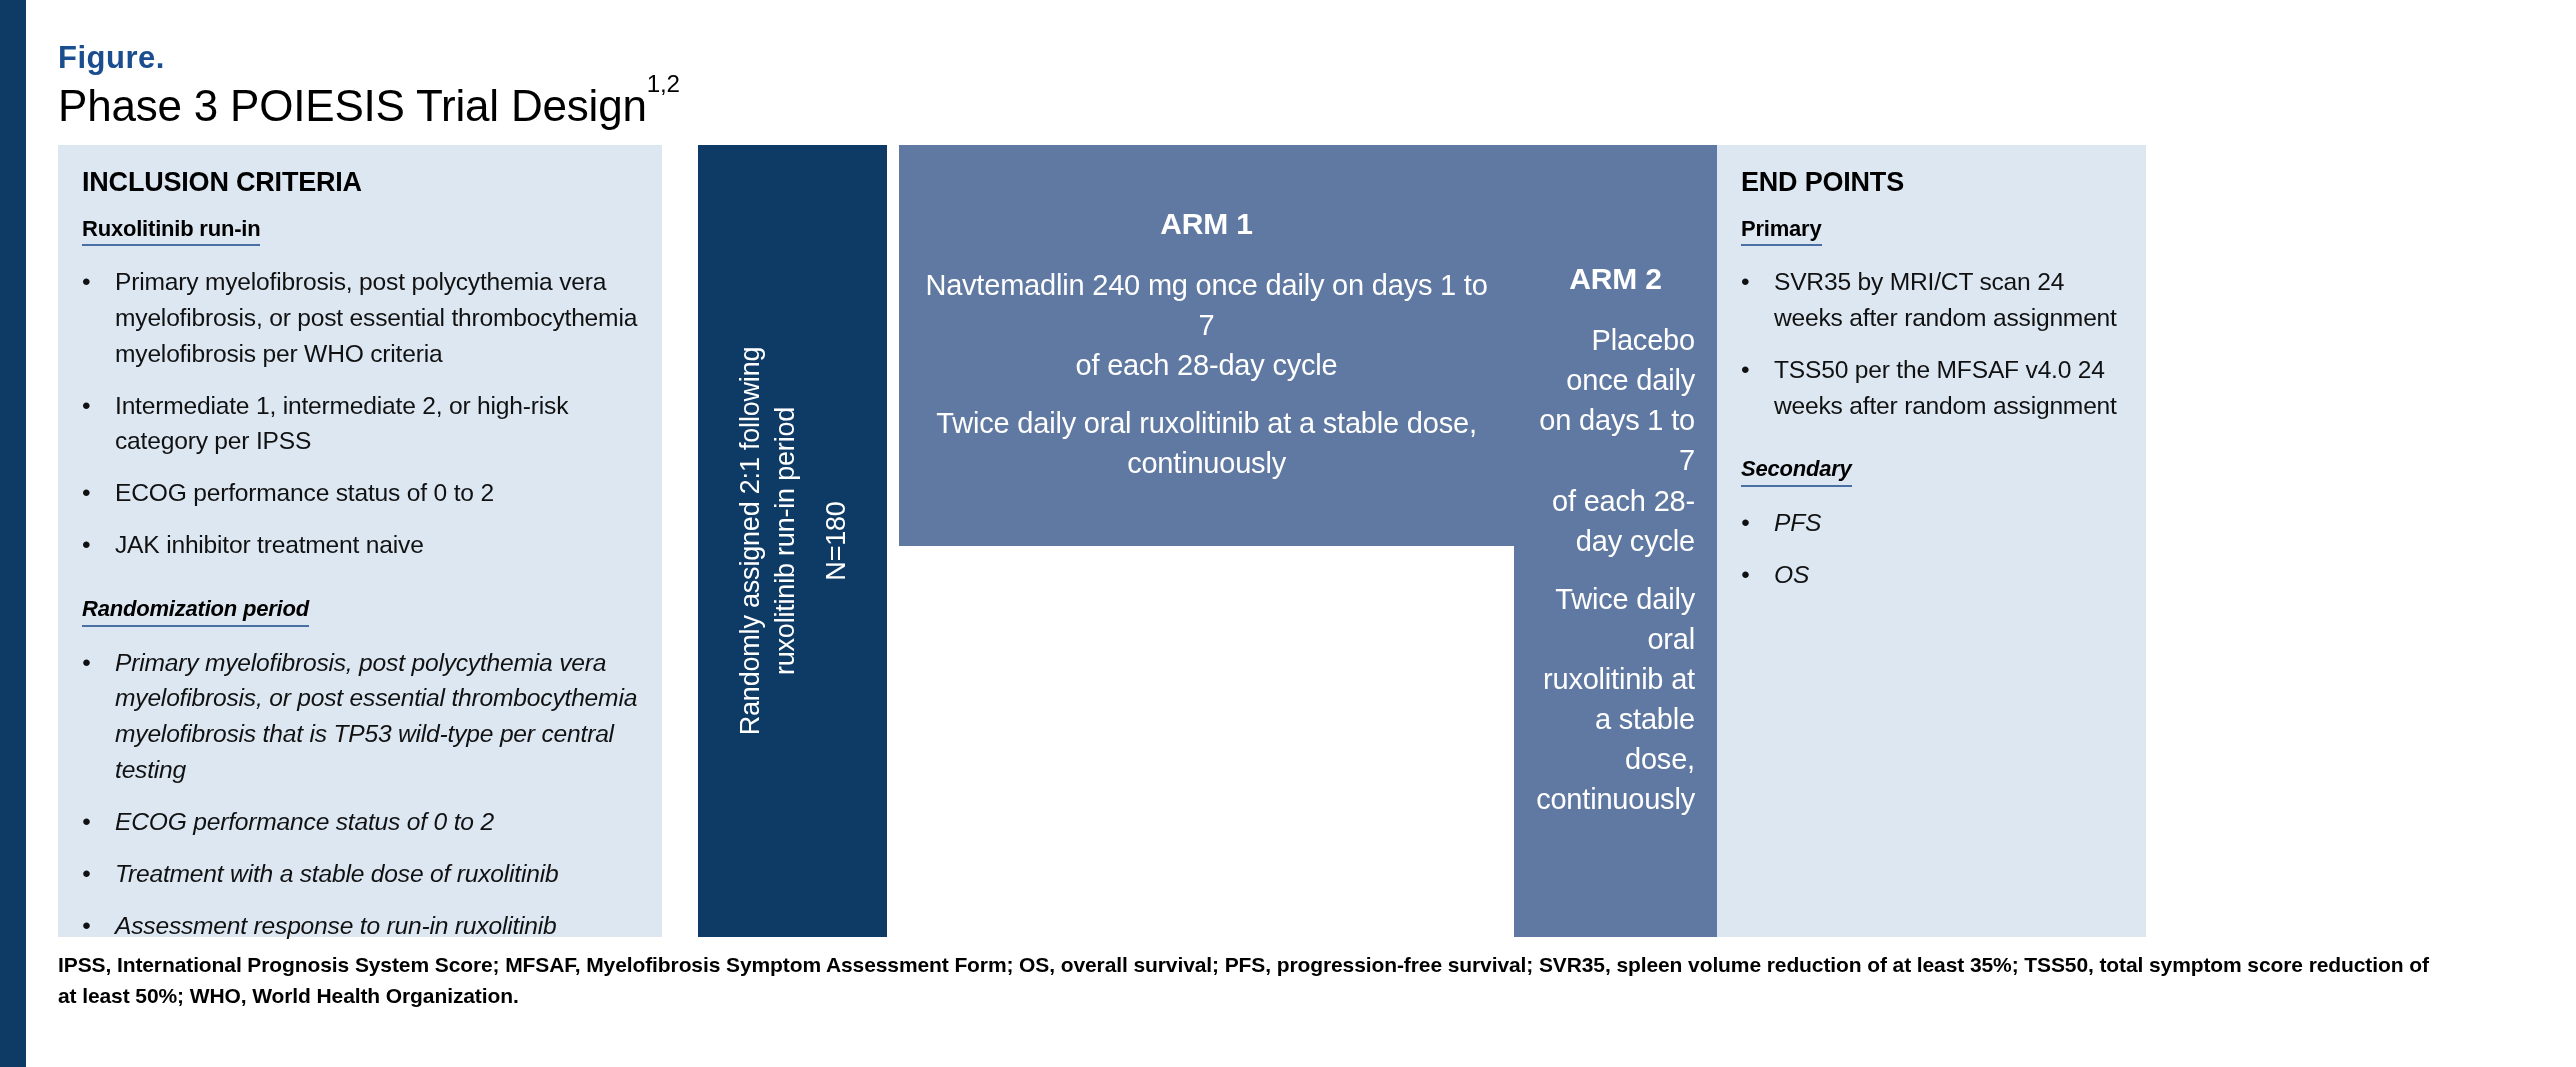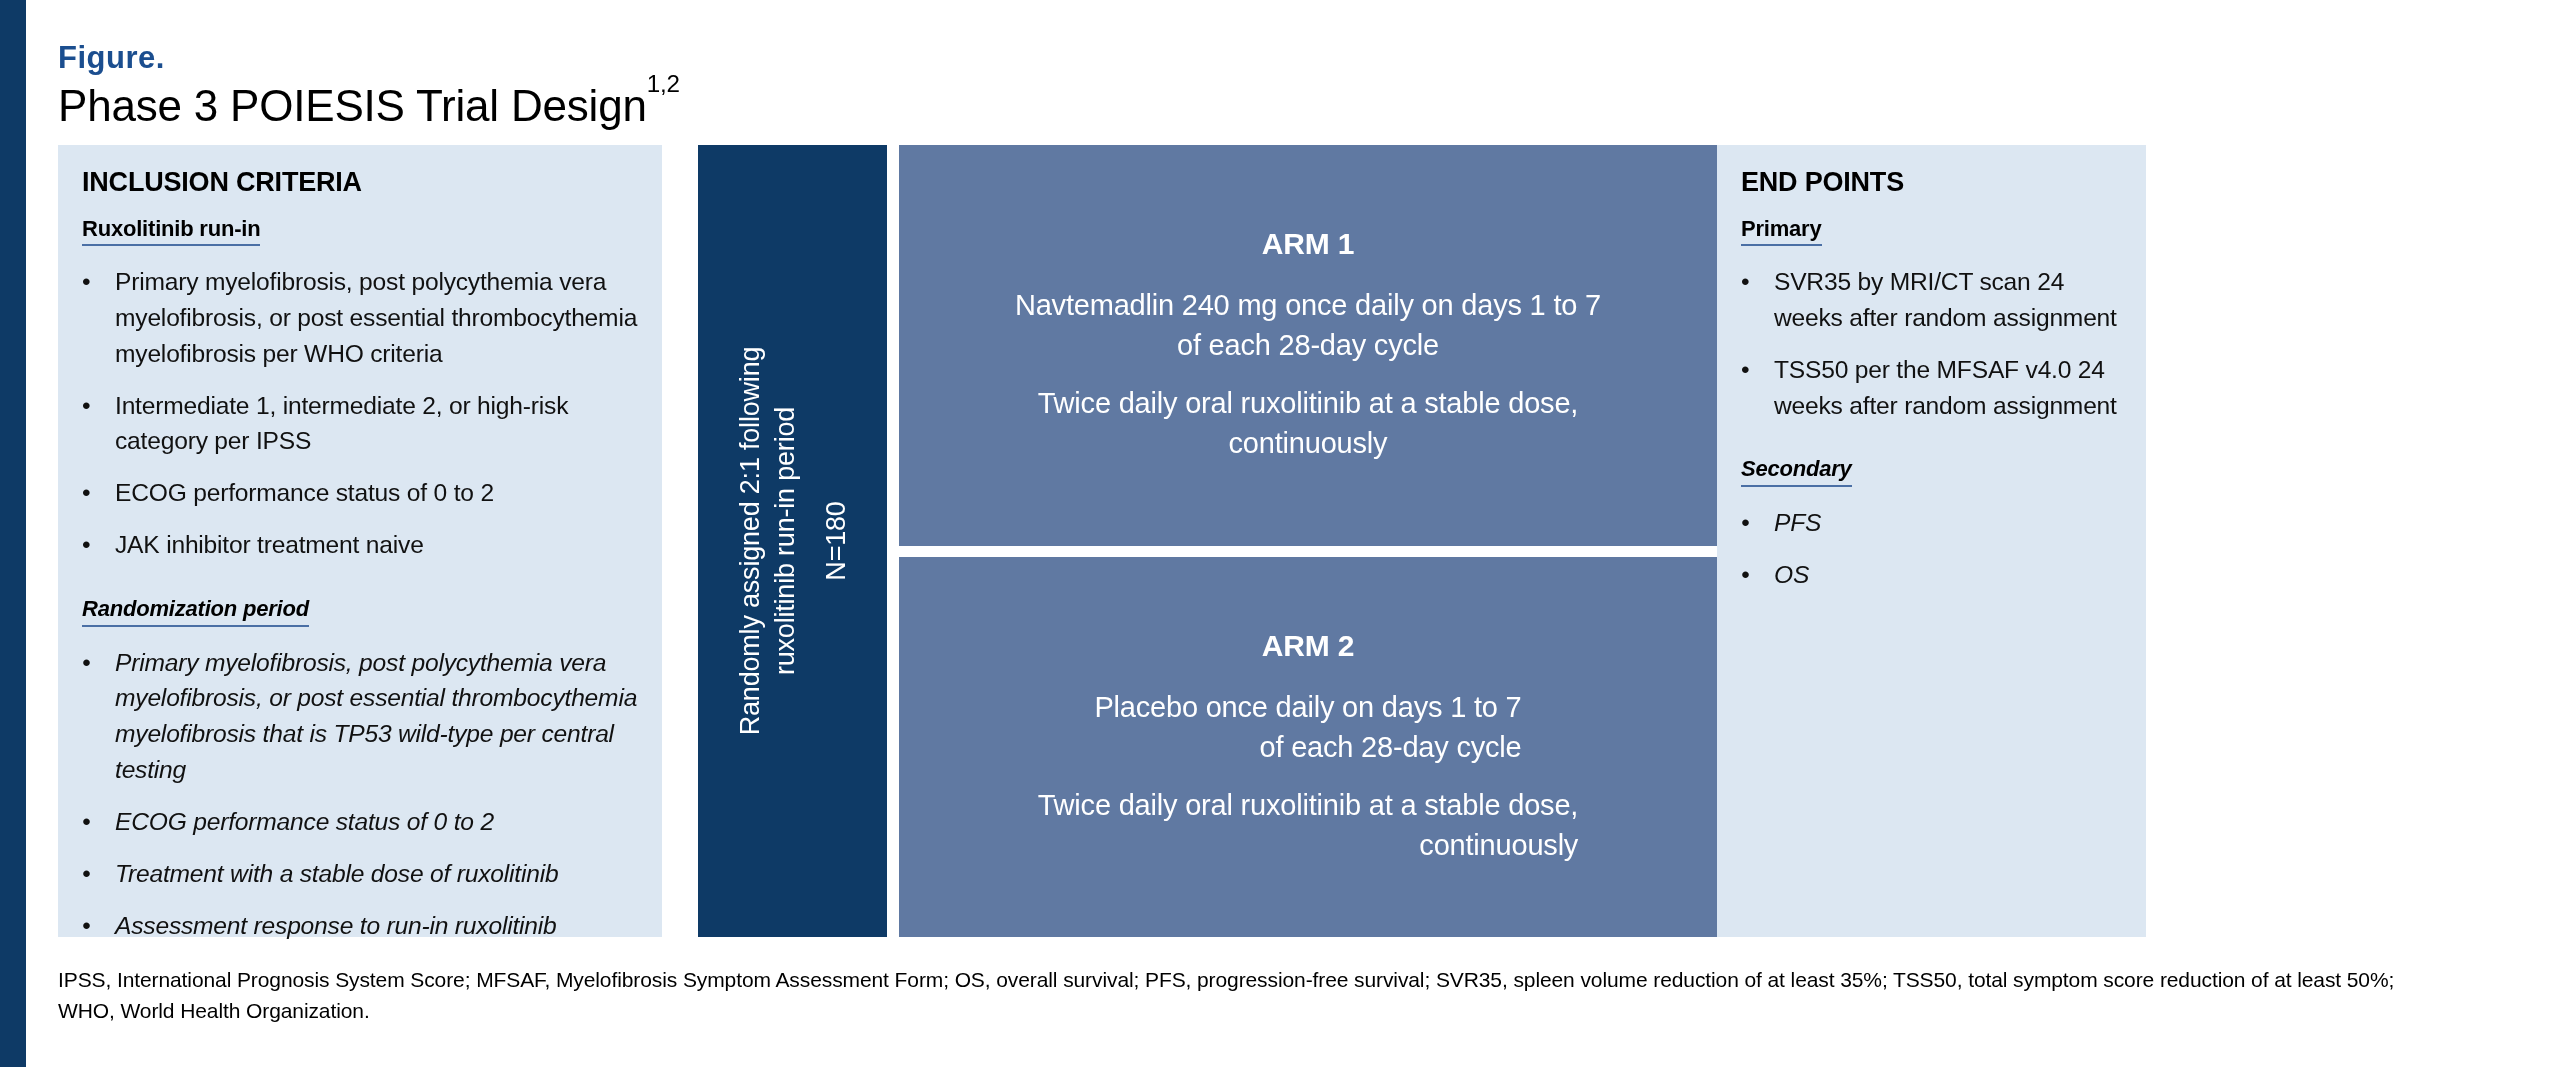--- a/index.html
+++ b/index.html
@@ -64,36 +64,36 @@
   }
   .bar-rot{
     position:absolute;top:50%;left:50%;width:792px;height:189px;
     transform:translate(-50%,-50%) rotate(-90deg);
     display:flex;flex-direction:column;justify-content:center;align-items:center;
     color:#ffffff;text-align:center;
   }
   .bar-line{font-size:27px;line-height:1.3;letter-spacing:-0.2px;}
   .bar-n{font-size:27px;margin-top:18px;letter-spacing:-0.2px;}
   
-  .arms{width:818px;display:flex;flex-direction:column;margin-right:0;flex:0 0 auto;}
+  .arms{width:818px;display:flex;margin-right:0;flex:0 0 auto;}
   .arm-box{
     background:var(--arm-blue);color:#ffffff;
     display:flex;flex-direction:column;justify-content:center;align-items:center;
     text-align:center;padding:18px 22px;letter-spacing:-0.2px;
   }
   .arm-1{height:401px;margin-bottom:11px;}
   .arm-2{flex:1;text-align:right;}
   .arm-title{font-size:30px;font-weight:bold;margin-bottom:24px;}
   .arm-para{margin-bottom:18px;}
   .arm-para:last-child{margin-bottom:0;}
   .arm-line{display:block;font-size:29px;line-height:1.38;}
   
   .footnote{
-    margin-top:27px;width:2372px;
-    font-size:21px;line-height:1.5;color:#000;letter-spacing:-0.1px;
+    margin-top:12px;width:2372px;
+    font-size:21px;line-height:1.5;color:#000;letter-spacing:-0.1px;font-weight:bold;
   }
 </style>
 </head>
 <body>
 
 <div class="page">
   <div class="left-stripe"></div>
 
   <div class="content">
 

